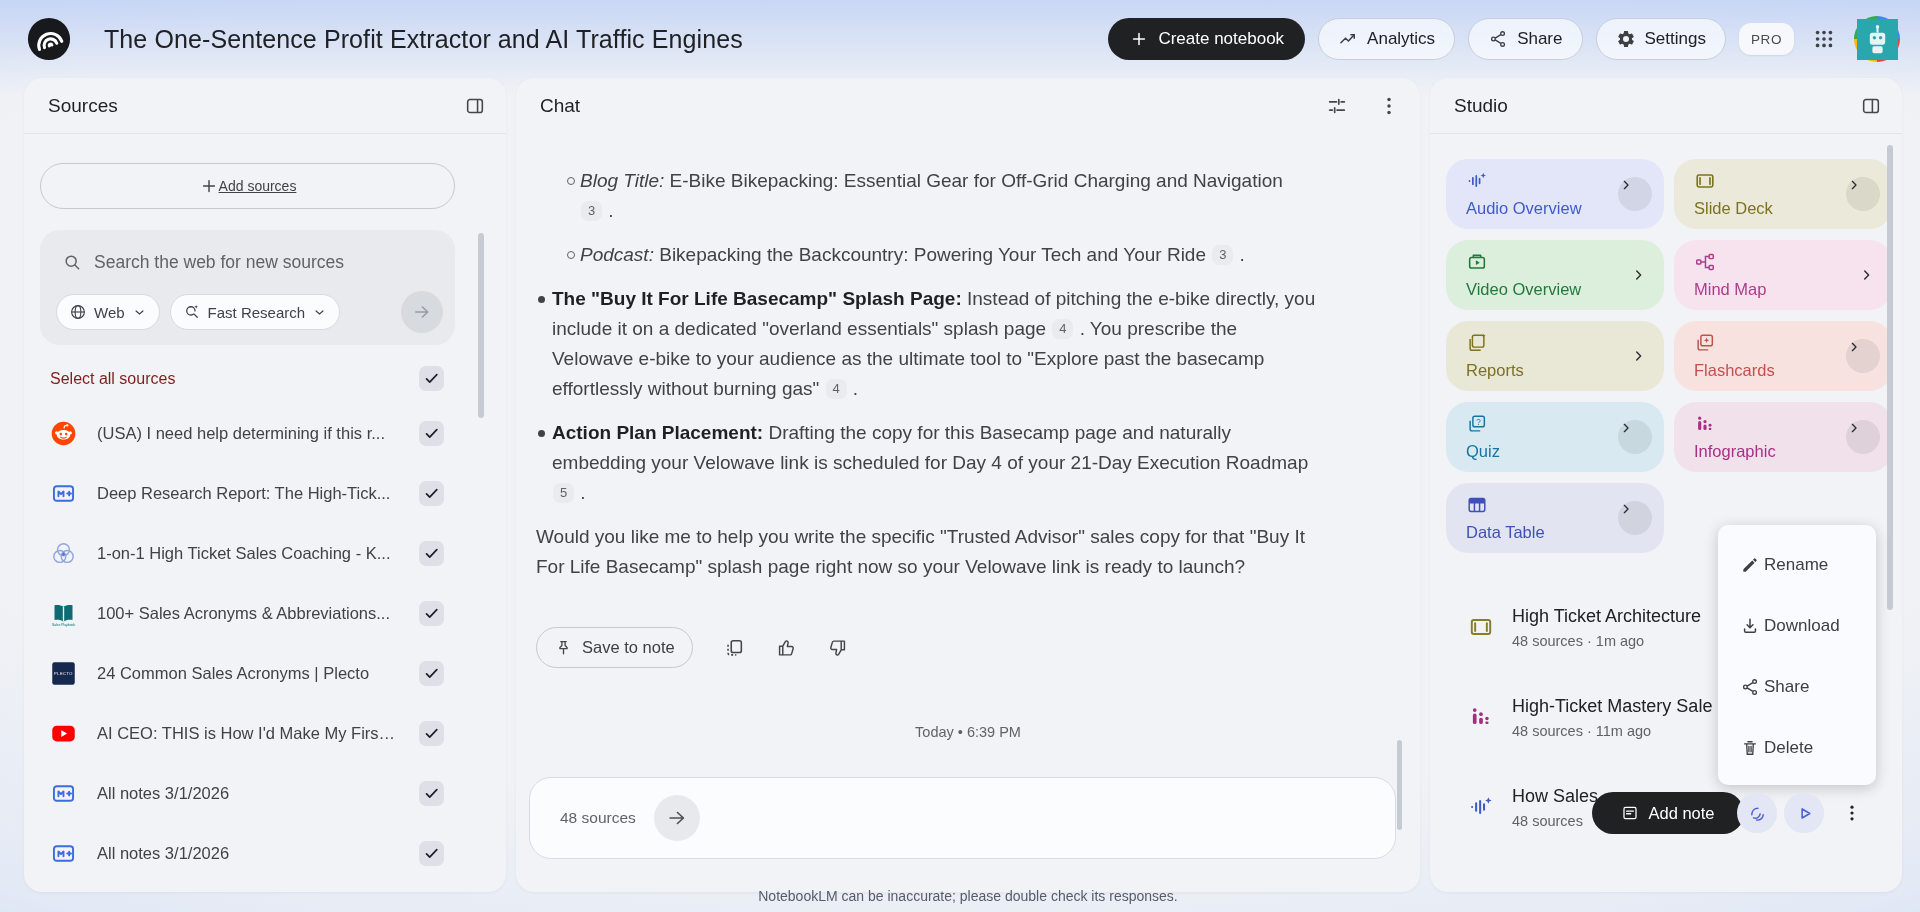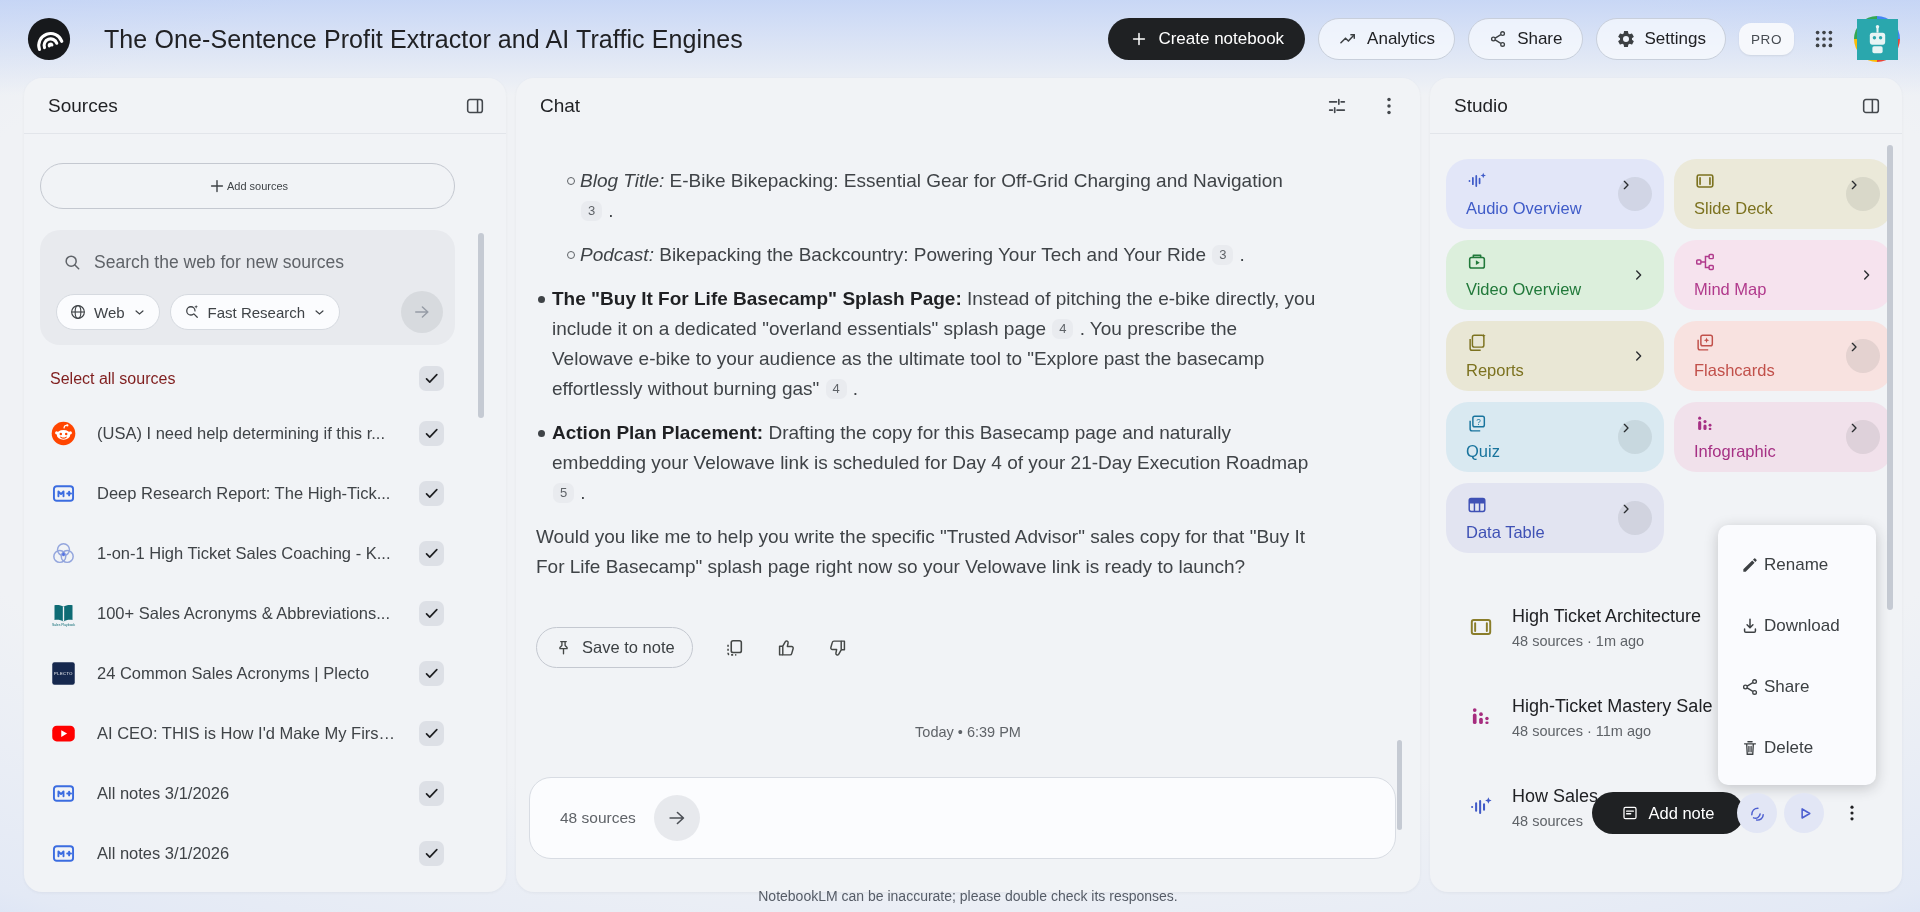--- a/index.html
+++ b/index.html
@@ -45,21 +45,21 @@
   .panel-hdr .spacer { flex:1; }
   .collapse-ic { width:22px; height:22px; color:#43474c; cursor:pointer; }
 
   .src-panel { left:24px; width:482px; }
   .chat-panel { left:516px; width:904px; }
   .studio-panel { left:1430px; width:472px; }
 
   
   .add-src-btn { position:absolute; left:16px; top:85px; width:415px; height:46px;
     border-radius:23px; border:1px solid #c4c8d0; background:transparent; display:flex;
-    align-items:center; justify-content:center; gap:0; font-size:11px; color:#3f4347; cursor:pointer; }
+    align-items:center; justify-content:center; gap:0; font-size:14px; color:#3f4347; cursor:pointer;text-decoration:underline; }
   .add-src-btn .ic { width:20px; height:20px; }
   .search-card { position:absolute; left:16px; top:152px; width:415px; height:115px;
     border-radius:20px; background:#e8eaee; }
   .search-row { position:absolute; top:14px; left:22px; right:16px; height:36px;
     display:flex; align-items:center; gap:12px; }
   .search-row .ic { width:20px; height:20px; color:#5f6368; }
   .search-row input { border:none; outline:none; background:transparent; flex:1;
     font-family:inherit; font-size:17.5px; color:#3c4043; }
   .search-row input::placeholder { color:#5f6368; }
   .chip-row { position:absolute; left:16px; bottom:12px; right:12px; display:flex;

